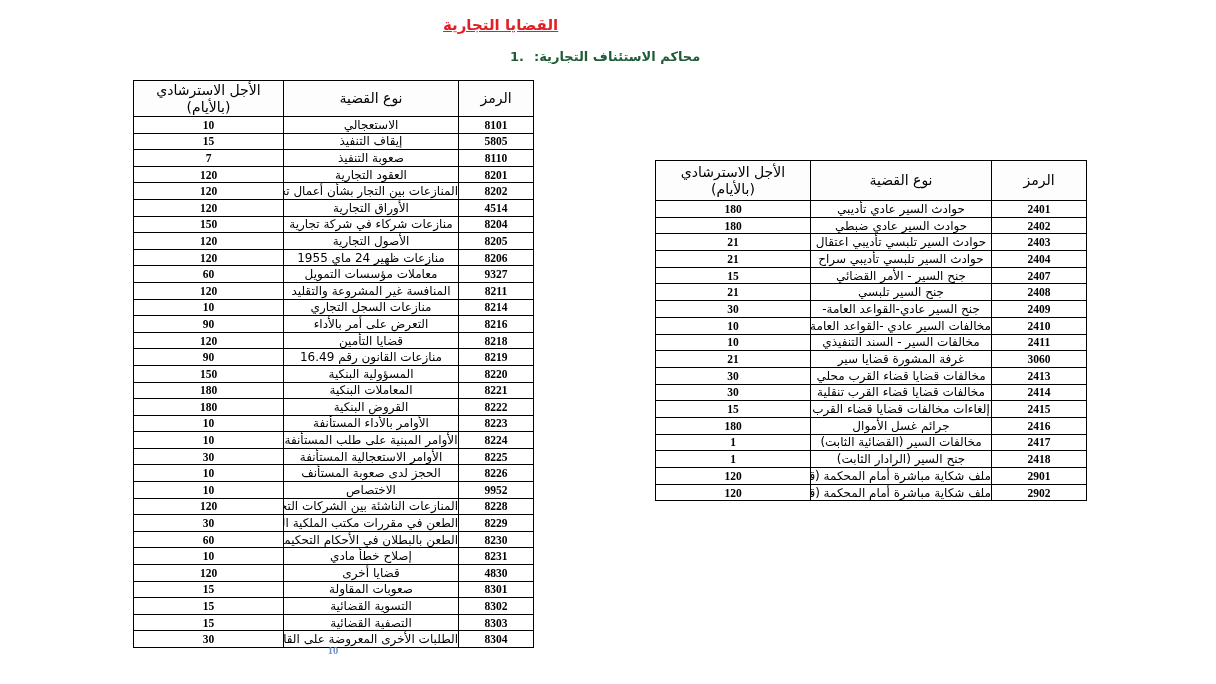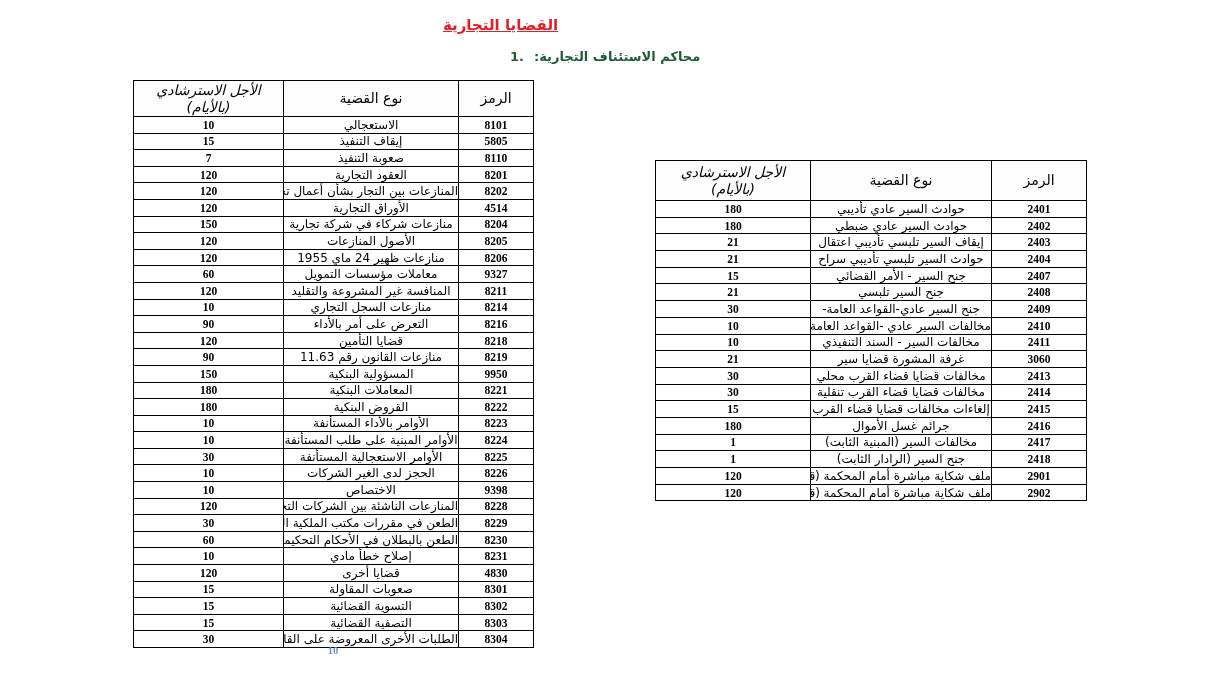--- a/index.html
+++ b/index.html
@@ -24,21 +24,21 @@
   td.type { font-size:12px; color:#000; }
 
   .left-table  { position:absolute; left:133px; top:80px;  width:400px; }
   .left-table  th { height:36px; }
   .left-table  tbody tr { height:16.6px; }
 
   .right-table { position:absolute; left:655px; top:160px; width:431px; }
   .right-table th { height:40px; }
   .right-table tbody tr { height:16.7px; }
 
-  .hdr-two-line span { display:block;font-style:italic; }
+  .hdr-two-line span { display:block; }
 
   .page-number { position:absolute; left:133px; top:645px; width:400px; text-align:center;
                  color:#6a93c4; font-size:10.5px; font-weight:bold;
                  font-family:"Liberation Serif","DejaVu Serif",serif; }
 </style>
 </head>
 <body>
 
 <div class="page">
 
@@ -96,21 +96,21 @@
           <td class="type">الأوراق التجارية</td>
           <td class="num">120</td>
         </tr>
         <tr>
           <td class="num">8204</td>
           <td class="type">منازعات شركاء في شركة تجارية</td>
           <td class="num">150</td>
         </tr>
         <tr>
           <td class="num">8205</td>
-          <td class="type">الأصول المنازعات</td>
+          <td class="type">الأصول التجارية</td>
           <td class="num">120</td>
         </tr>
         <tr>
           <td class="num">8206</td>
           <td class="type">منازعات ظهير 24 ماي 1955</td>
           <td class="num">120</td>
         </tr>
         <tr>
           <td class="num">9327</td>
           <td class="type">معاملات مؤسسات التمويل</td>
@@ -131,25 +131,25 @@
           <td class="type">التعرض على أمر بالأداء</td>
           <td class="num">90</td>
         </tr>
         <tr>
           <td class="num">8218</td>
           <td class="type">قضايا التأمين</td>
           <td class="num">120</td>
         </tr>
         <tr>
           <td class="num">8219</td>
-          <td class="type">منازعات القانون رقم 11.63</td>
+          <td class="type">منازعات القانون رقم 16.49</td>
           <td class="num">90</td>
         </tr>
         <tr>
-          <td class="num">9950</td>
+          <td class="num">8220</td>
           <td class="type">المسؤولية البنكية</td>
           <td class="num">150</td>
         </tr>
         <tr>
           <td class="num">8221</td>
           <td class="type">المعاملات البنكية</td>
           <td class="num">180</td>
         </tr>
         <tr>
           <td class="num">8222</td>
@@ -166,25 +166,25 @@
           <td class="type">الأوامر المبنية على طلب المستأنفة</td>
           <td class="num">10</td>
         </tr>
         <tr>
           <td class="num">8225</td>
           <td class="type">الأوامر الاستعجالية المستأنفة</td>
           <td class="num">30</td>
         </tr>
         <tr>
           <td class="num">8226</td>
-          <td class="type">الحجز لدى الغير الشركات</td>
-          <td class="num">10</td>
-        </tr>
-        <tr>
-          <td class="num">9398</td>
+          <td class="type">الحجز لدى صعوبة المستأنف</td>
+          <td class="num">10</td>
+        </tr>
+        <tr>
+          <td class="num">9952</td>
           <td class="type">الاختصاص</td>
           <td class="num">10</td>
         </tr>
         <tr>
           <td class="num">8228</td>
           <td class="type">المنازعات الناشئة بين الشركات التجارية</td>
           <td class="num">120</td>
         </tr>
         <tr>
           <td class="num">8229</td>
@@ -251,21 +251,21 @@
           <td class="type">حوادث السير عادي تأديبي</td>
           <td class="num">180</td>
         </tr>
         <tr>
           <td class="num">2402</td>
           <td class="type">حوادث السير عادي ضبطي</td>
           <td class="num">180</td>
         </tr>
         <tr>
           <td class="num">2403</td>
-          <td class="type">إيقاف السير تلبسي تأديبي اعتقال</td>
+          <td class="type">حوادث السير تلبسي تأديبي اعتقال</td>
           <td class="num">21</td>
         </tr>
         <tr>
           <td class="num">2404</td>
           <td class="type">حوادث السير تلبسي تأديبي سراح</td>
           <td class="num">21</td>
         </tr>
         <tr>
           <td class="num">2407</td>
           <td class="type">جنح السير - الأمر القضائي</td>
@@ -311,21 +311,21 @@
           <td class="type">إلغاءات مخالفات قضايا قضاء القرب</td>
           <td class="num">15</td>
         </tr>
         <tr>
           <td class="num">2416</td>
           <td class="type">جرائم غسل الأموال</td>
           <td class="num">180</td>
         </tr>
         <tr>
           <td class="num">2417</td>
-          <td class="type">مخالفات السير (المبنية الثابت)</td>
+          <td class="type">مخالفات السير (القضائية الثابت)</td>
           <td class="num">1</td>
         </tr>
         <tr>
           <td class="num">2418</td>
           <td class="type">جنح السير (الرادار الثابت)</td>
           <td class="num">1</td>
         </tr>
         <tr>
           <td class="num">2901</td>
           <td class="type">ملف شكاية مباشرة أمام المحكمة (قضايا الصحافة)</td>

